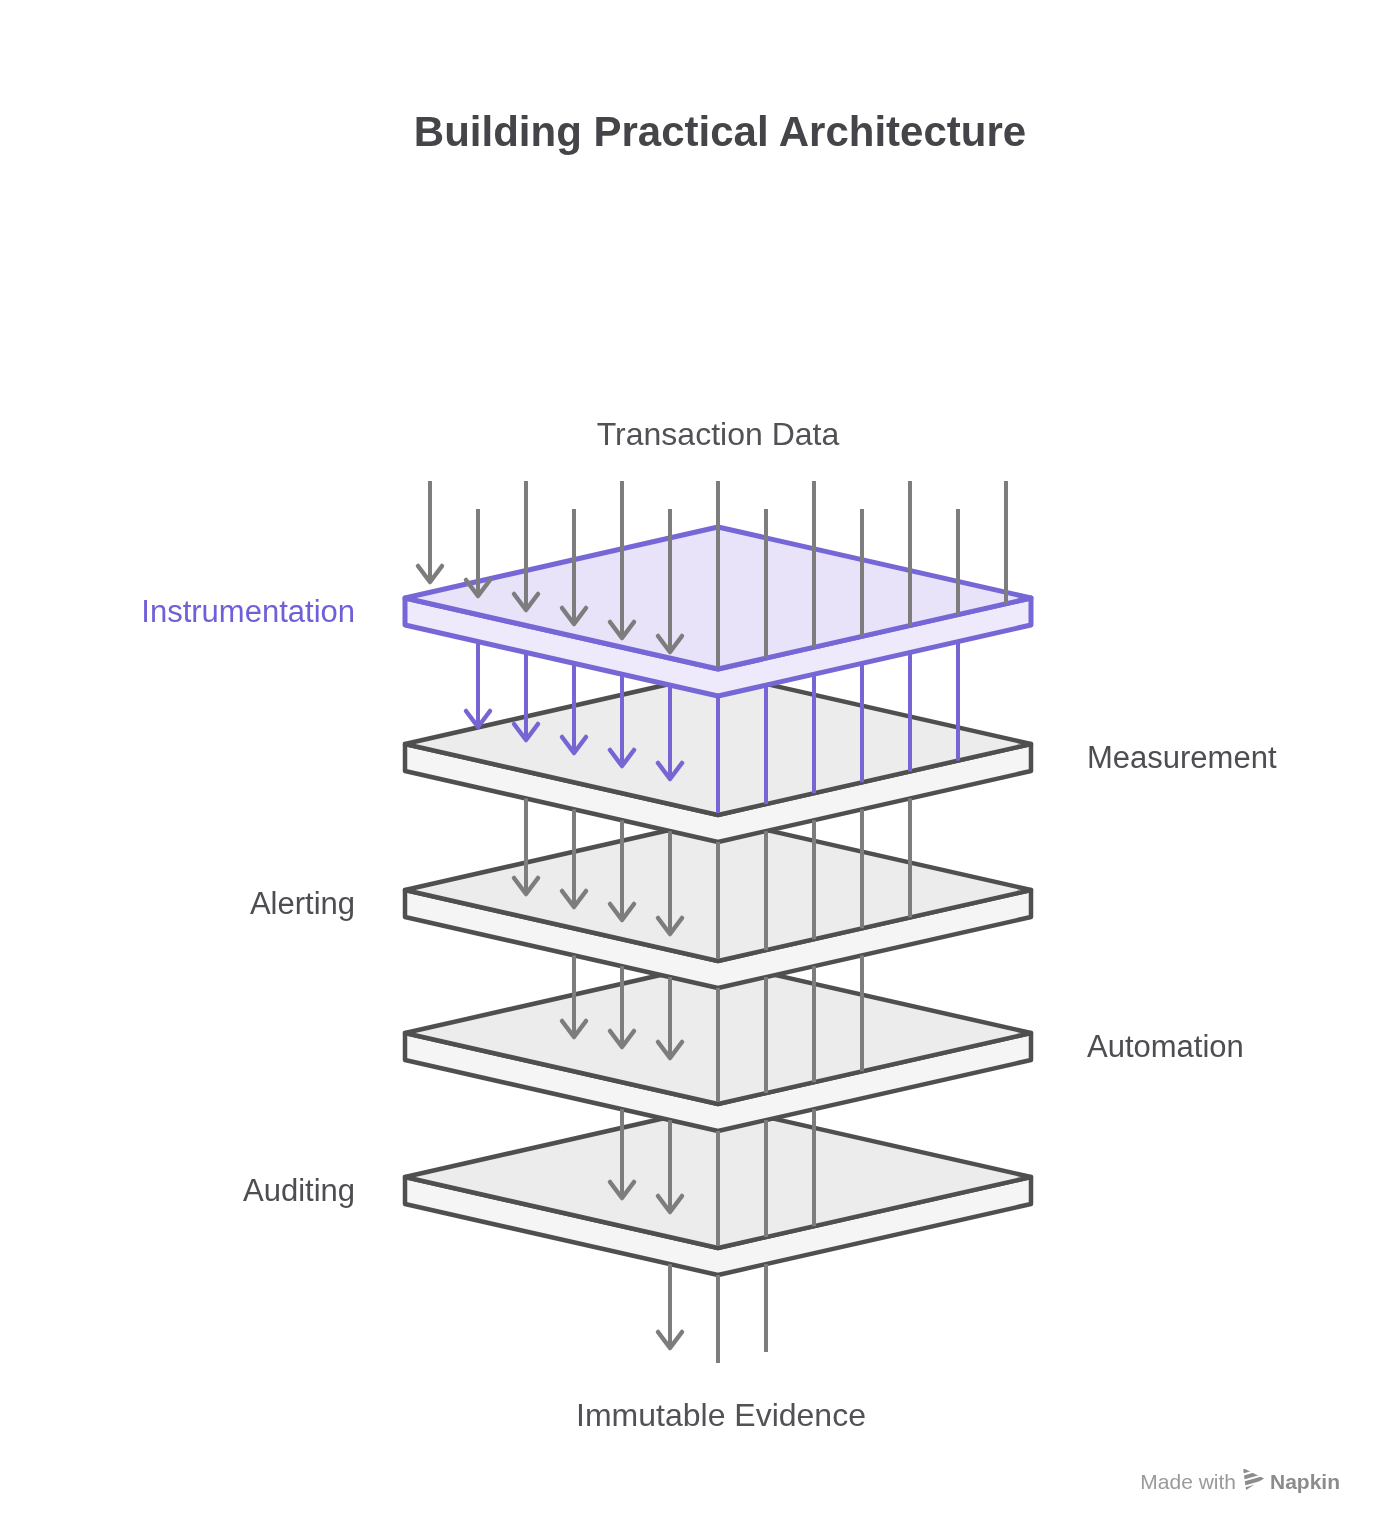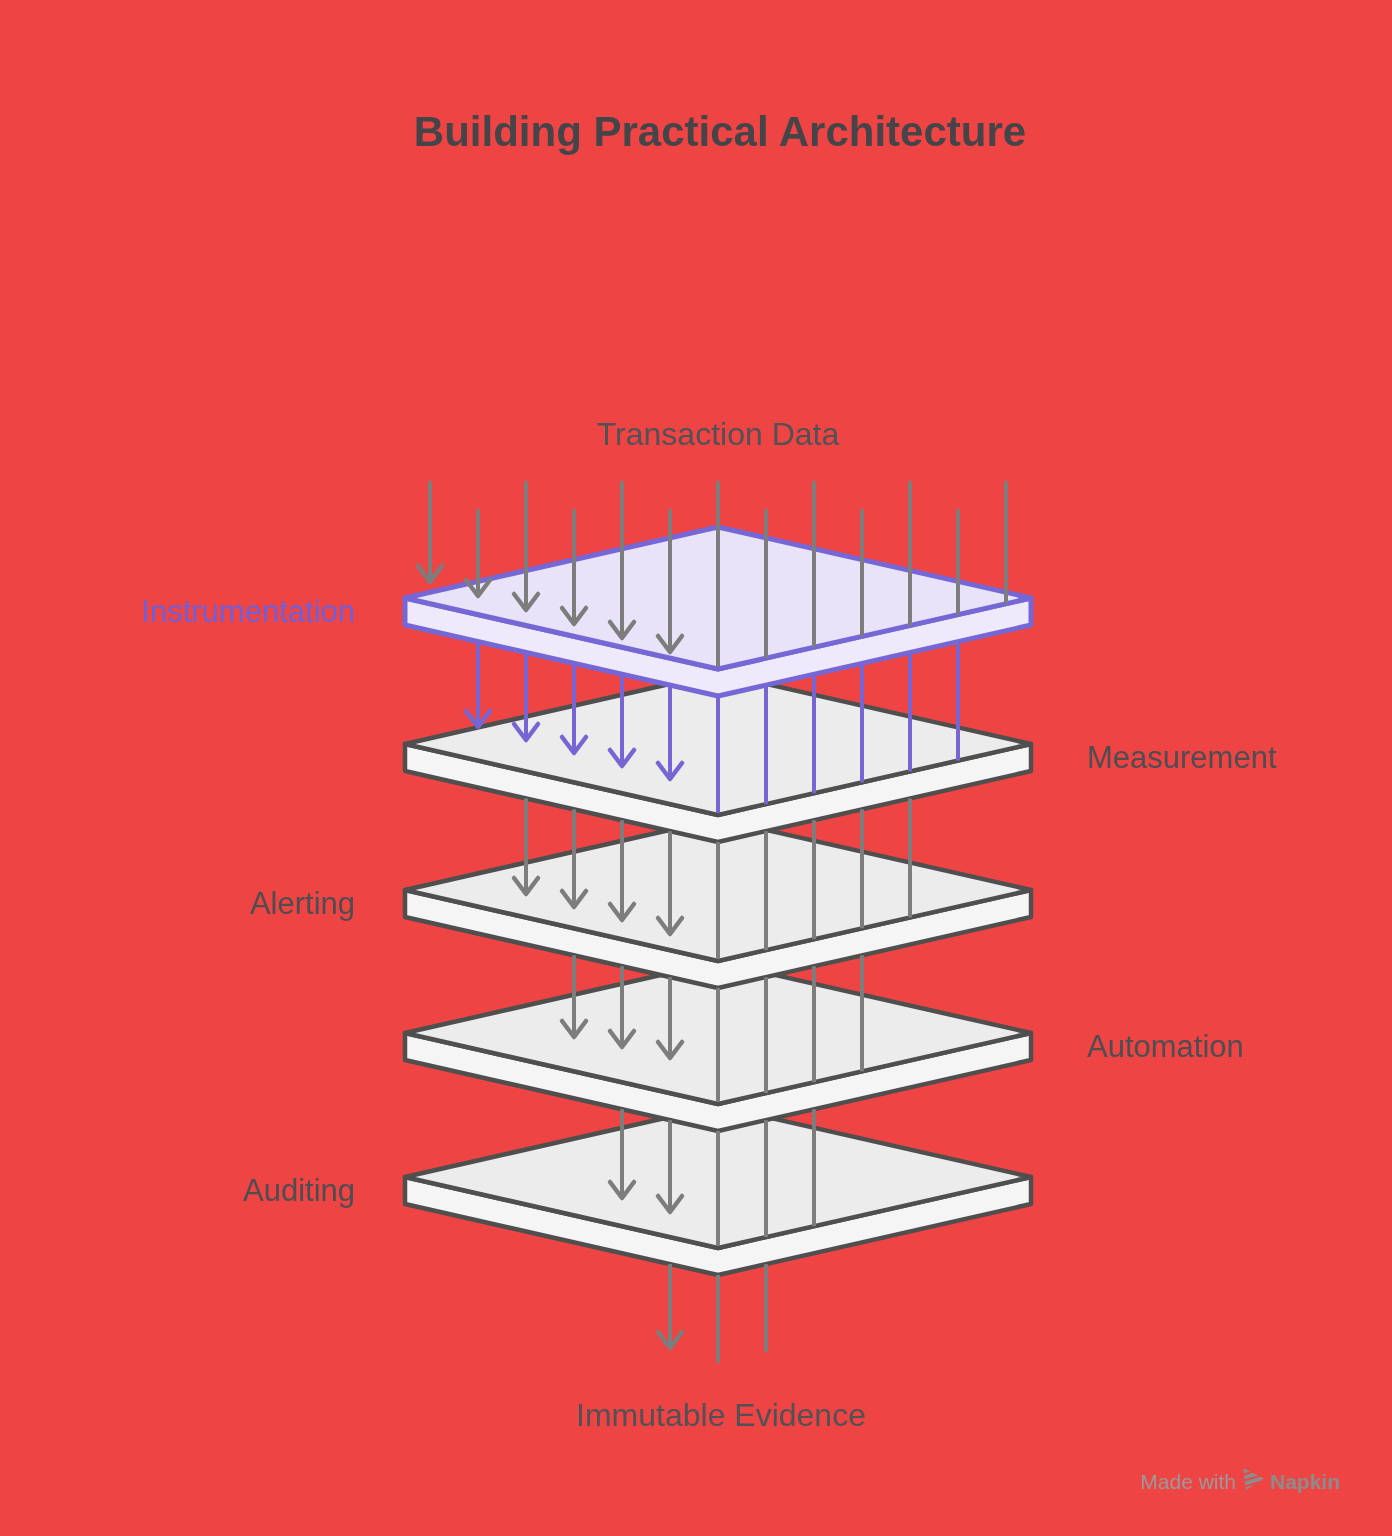--- a/index.html
+++ b/index.html
@@ -1,16 +1,16 @@
 <!DOCTYPE html>
 <html><head>
 <meta charset="utf-8">
 <style>
   html,body{margin:0;padding:0;background:#000;}
-  .stage{position:relative;width:1392px;height:1536px;background:#ef4444;overflow:hidden;
+  .stage{position:relative;width:1392px;height:1536px;background:#ffffff;overflow:hidden;
          font-family:"Liberation Sans","DejaVu Sans",sans-serif;}
   svg text{font-family:"Liberation Sans","DejaVu Sans",sans-serif;}
   .title-text{font-size:42px;font-weight:700;fill:#454549;}
   .io-label{font-size:32px;font-weight:400;fill:#515156;}
   .layer-label{font-size:31px;font-weight:400;fill:#4d4d52;}
   .layer-label-highlight{font-size:31px;font-weight:500;fill:#6f5fd8;}
   .footer-muted{font-size:21px;font-weight:400;fill:#9a9a9a;}
   .footer-brand{font-size:21px;font-weight:700;fill:#8c8c8c;}
 </style>
 </head>

